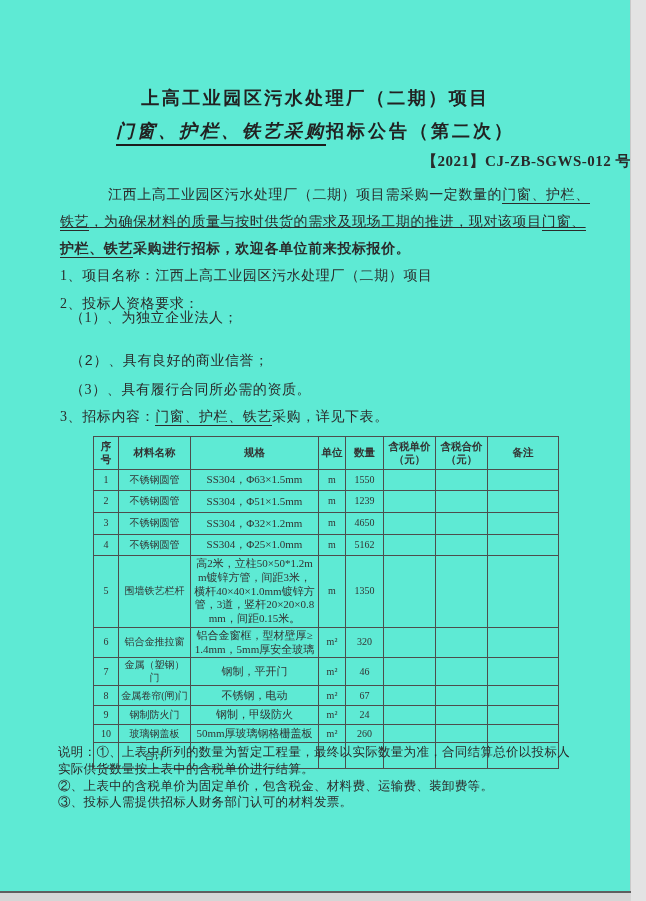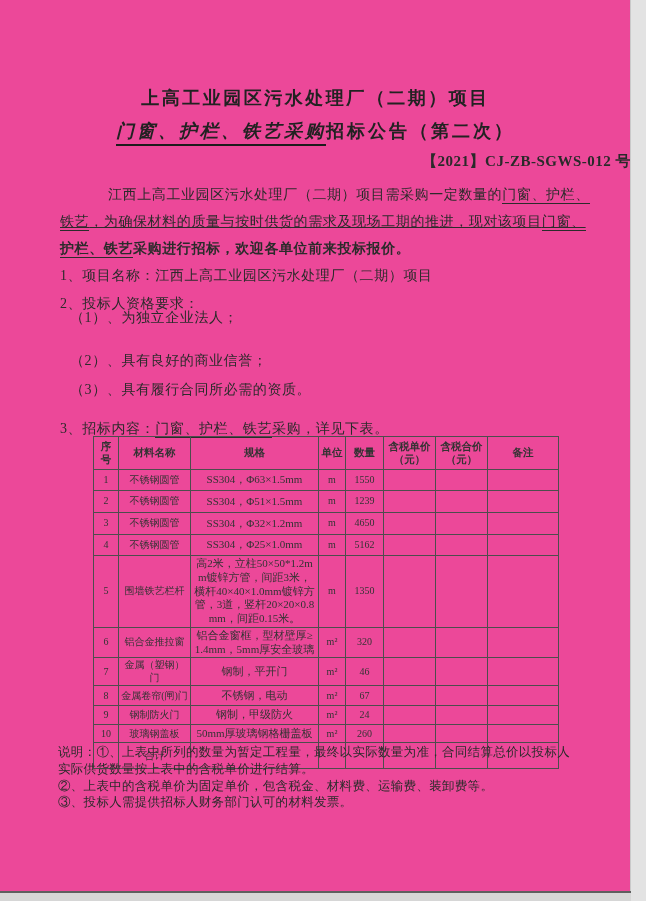--- a/index.html
+++ b/index.html
@@ -4,21 +4,21 @@
 <style>
   html,body { margin:0; padding:0; }
   body {
     width:646px; height:901px;
     font-family:"Liberation Serif","DejaVu Serif",serif;
     background:#ffffff;
     color:#2b2b2b;
     position:relative;
     overflow:hidden;
   }
-  .page { position:absolute; inset:0; background:#ec4899; }
+  .page { position:absolute; inset:0; background:#5eead4; }
   
   .scan-edge-right {
     position:absolute; top:0; right:0; width:15px; height:100%;
     background:#e3e3e3; border-left:1px solid #c9c9c9;
   }
   .scan-edge-bottom {
     position:absolute; left:0; bottom:0; width:631px; height:8px;
     background:#d6d6d6; border-top:2px solid #5f5f5f;
   }
   .content { position:absolute; left:0; top:0; width:631px; height:893px; }
@@ -88,25 +88,25 @@
     <div class="bodyline" style="top:213px;text-decoration:underline;"><span class="u">铁艺</span><span>，为确保材料的质量与按时供货的需求及现场工期的推进，现对该项目</span><span class="u">门窗、</span></div>
 
     <div class="bodyline" style="top:240px;font-weight:bold;"><span class="u">护栏、铁艺</span><span>采购进行招标，欢迎各单位前来投标报价。</span></div>
 
     <div class="bodyline" style="top:267px;">1、项目名称：江西上高工业园区污水处理厂（二期）项目</div>
 
     <div class="bodyline" style="top:295px;">2、投标人资格要求：</div>
 
     <div class="bodyline subitem" style="top:309px;">（1）、为独立企业法人；</div>
 
-    <div class="bodyline subitem" style="top:352px;">（2）、具有良好的商业信誉；</div>
+    <div class="bodyline subitem" style="top:352px;font-family:Liberation Mono, monospace;">（2）、具有良好的商业信誉；</div>
 
     <div class="bodyline subitem" style="top:381px;">（3）、具有履行合同所必需的资质。</div>
 
-    <div class="bodyline" style="top:408px;margin-top:12px;"><span>3、招标内容：</span><span class="u">门窗、护栏、铁艺</span><span>采购，详见下表。</span></div>
+    <div class="bodyline" style="top:408px;"><span>3、招标内容：</span><span class="u">门窗、护栏、铁艺</span><span>采购，详见下表。</span></div>
 
     <table class="mat">
       <colgroup>
         <col class="c1">
           <col class="c2">
           <col class="c3">
           <col class="c4">
         <col class="c5">
           <col class="c6">
           <col class="c7">

